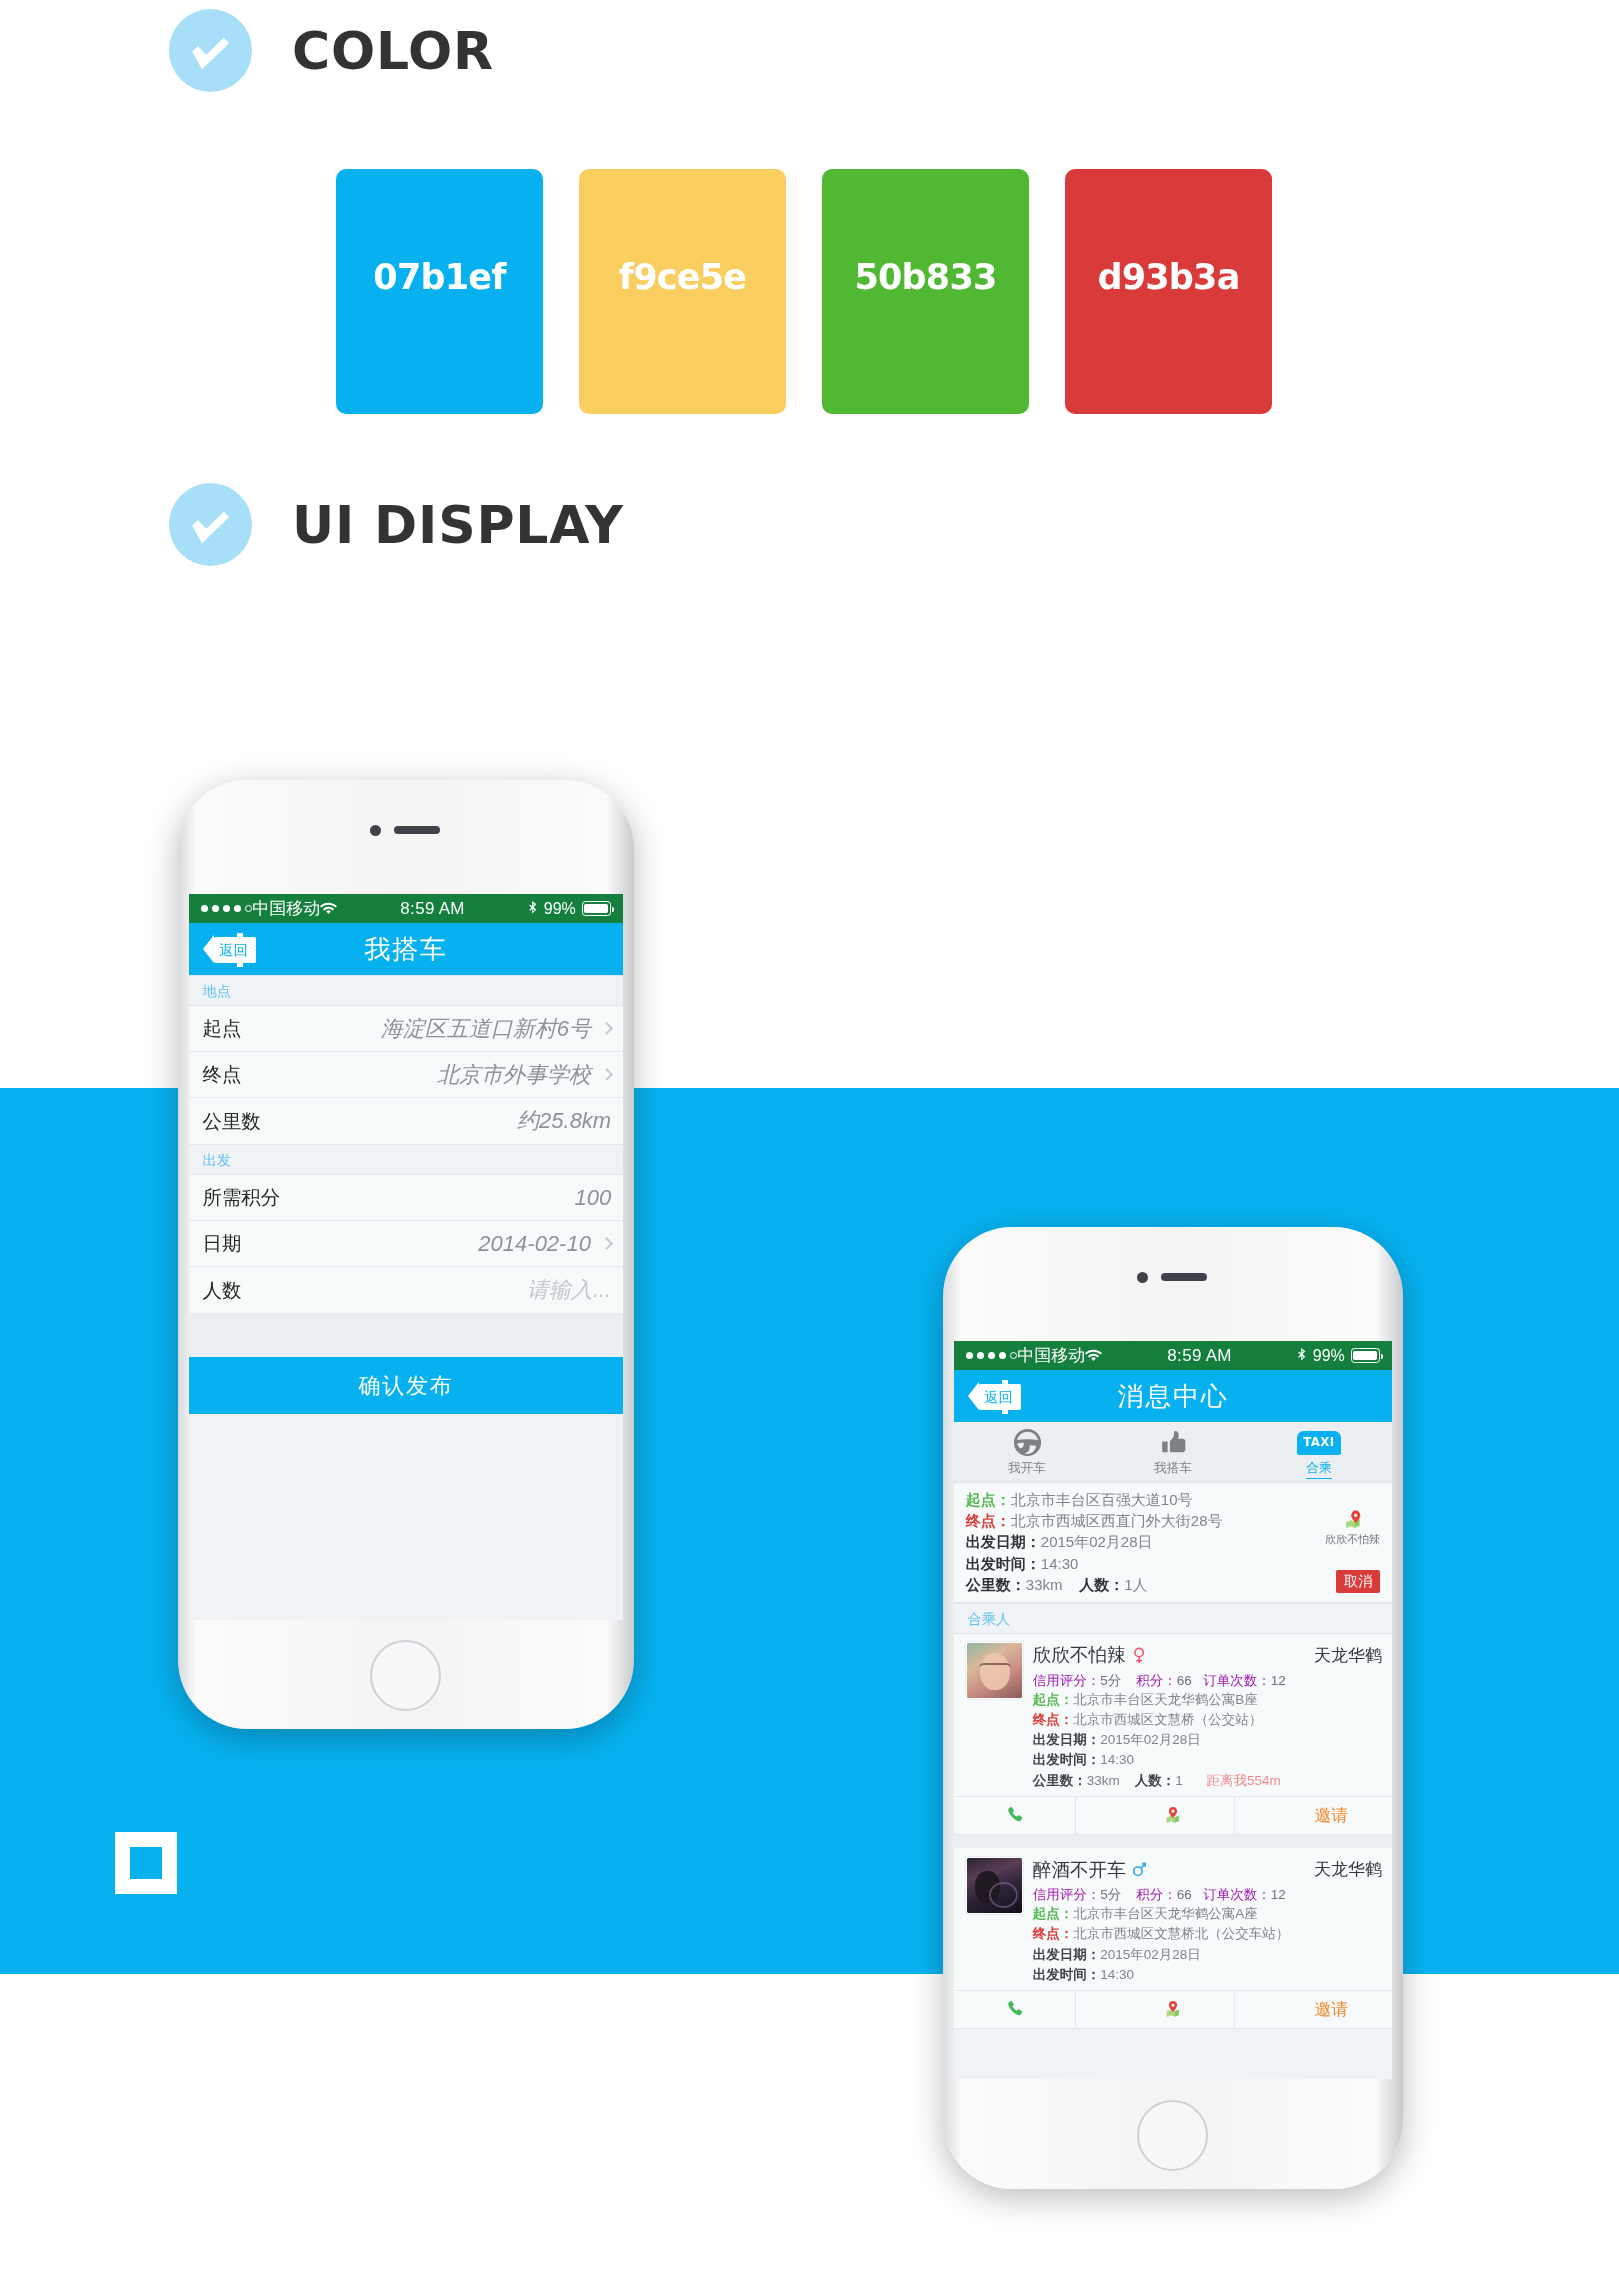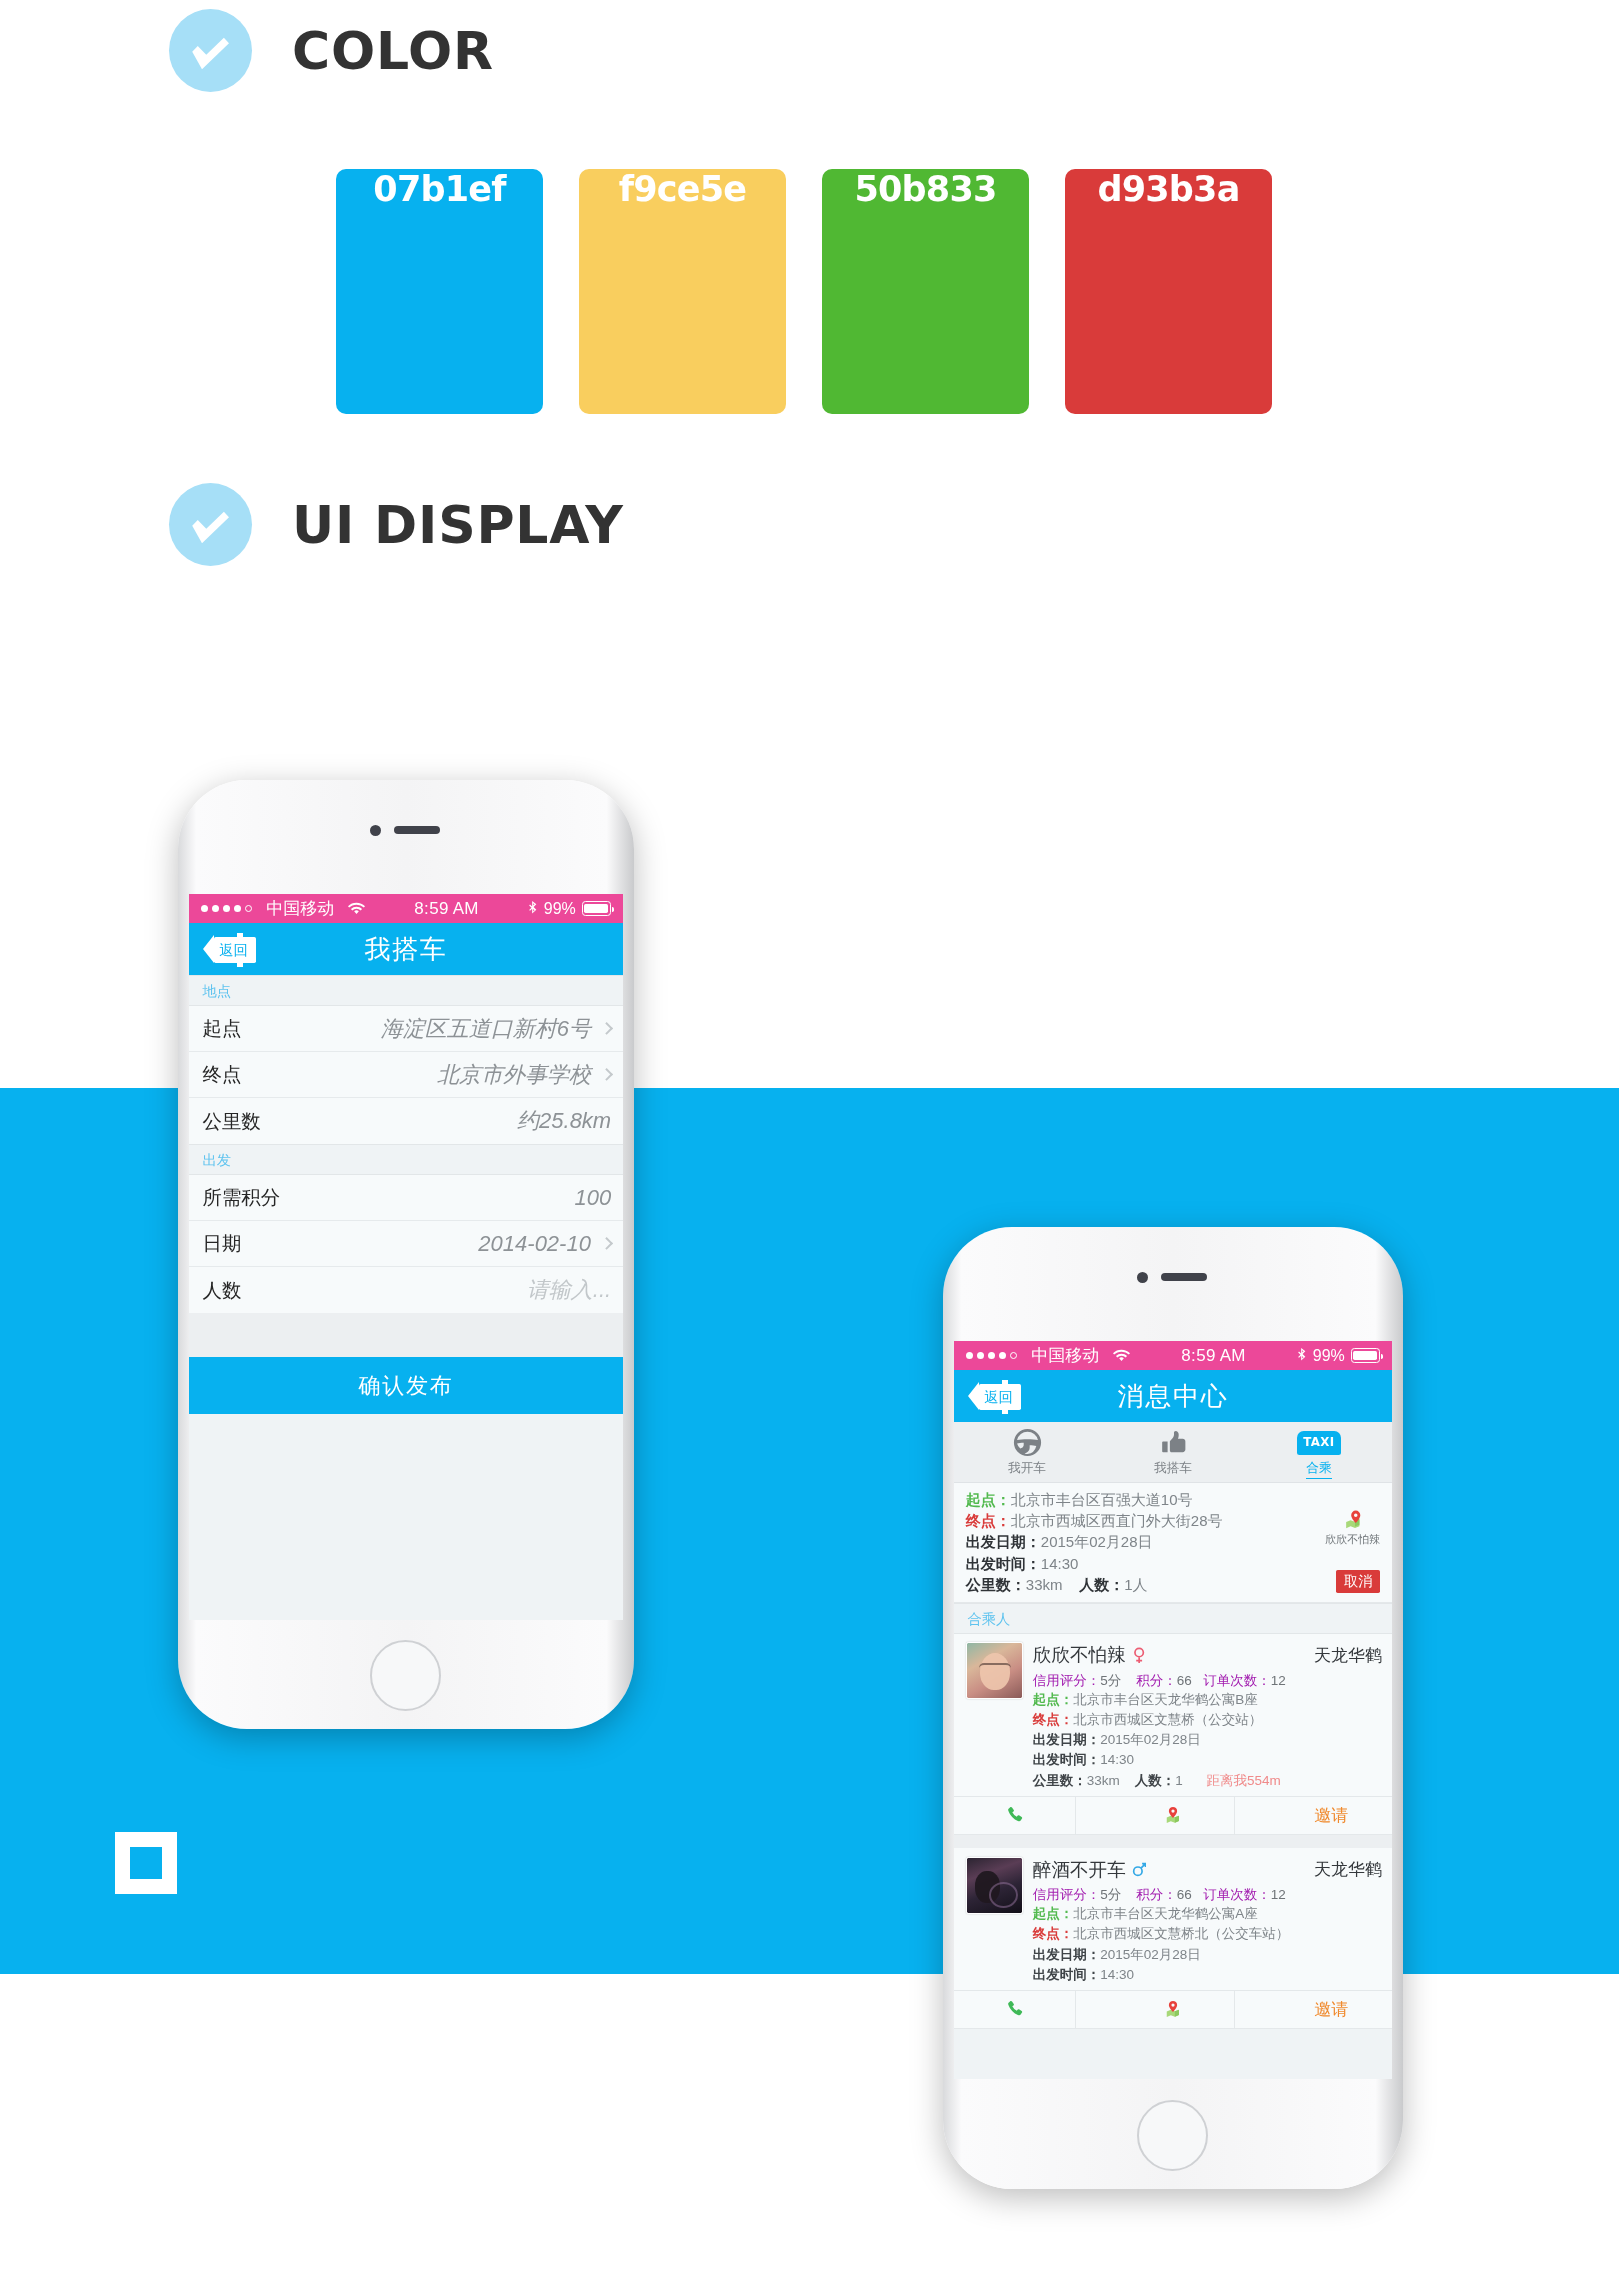--- a/index.html
+++ b/index.html
@@ -26,21 +26,21 @@
     letter-spacing: 0.8px; margin-left: 40px; white-space: nowrap;
     font-family: "DejaVu Sans", sans-serif;
   }
   #heading-color { left: 169px; top: 9px; }
   #heading-ui { left: 169px; top: 483px; }
 
   
   .swatches { position: absolute; left: 336px; top: 169px; display: flex; gap: 36px; }
   .swatch {
     width: 207px; height: 245px; border-radius: 10px;
-    display: flex; align-items: flex-start; justify-content: center;
+    display: flex; align-items: center; justify-content: center;
     padding-bottom: 29px;
   }
   .swatch span {
     font-size: 35px; font-weight: bold; color: #ffffff;
     font-family: "DejaVu Sans", sans-serif; letter-spacing: -0.8px;
   }
 
   
   .sq-logo {
     position: absolute; left: 115px; top: 1832px;
@@ -79,23 +79,23 @@
 
   
   #phone2 { left: 943px; top: 1227px; width: 460px; height: 962px; }
   #phone2 .speaker-dot { left: 194px; }
   #phone2 .speaker-bar { left: 218px; width: 46px; }
   #phone2 .screen { left: 11px; top: 114px; width: 438px; height: 738px; }
   #phone2 .home-btn { left: 194px; top: 873px; width: 71px; height: 71px; }
 
   
   .statusbar {
-    height: 29px; background: #ec4899; color: #ffffff;
+    height: 29px; background: #15803d; color: #ffffff;
     display: flex; align-items: center; font-size: 16px;
-    padding: 0 11.8px; gap: 14px;
+    padding: 0 11.8px; gap: 0;
   }
   .sb-dots { display: flex; gap: 3.4px; align-items: center; }
   .sb-dots i { width: 7.6px; height: 7.6px; border-radius: 50%; background: #fff; display: block; }
   .sb-dots i.hollow { background: transparent; border: 1.3px solid #fff; }
   .sb-carrier { font-size: 17px; }
   .sb-wifi svg { width: 17px; height: 13.5px; display: block; }
   .sb-time { flex: 1; text-align: center; font-size: 17px; letter-spacing: 0.3px; }
   .sb-right { display: flex; align-items: center; gap: 5.9px; }
   .sb-bt svg { width: 10px; height: 15px; display: block; }
   .batt { width: 29.5px; height: 14.3px; border: 1.7px solid #fff; border-radius: 3.4px; position: relative; }

